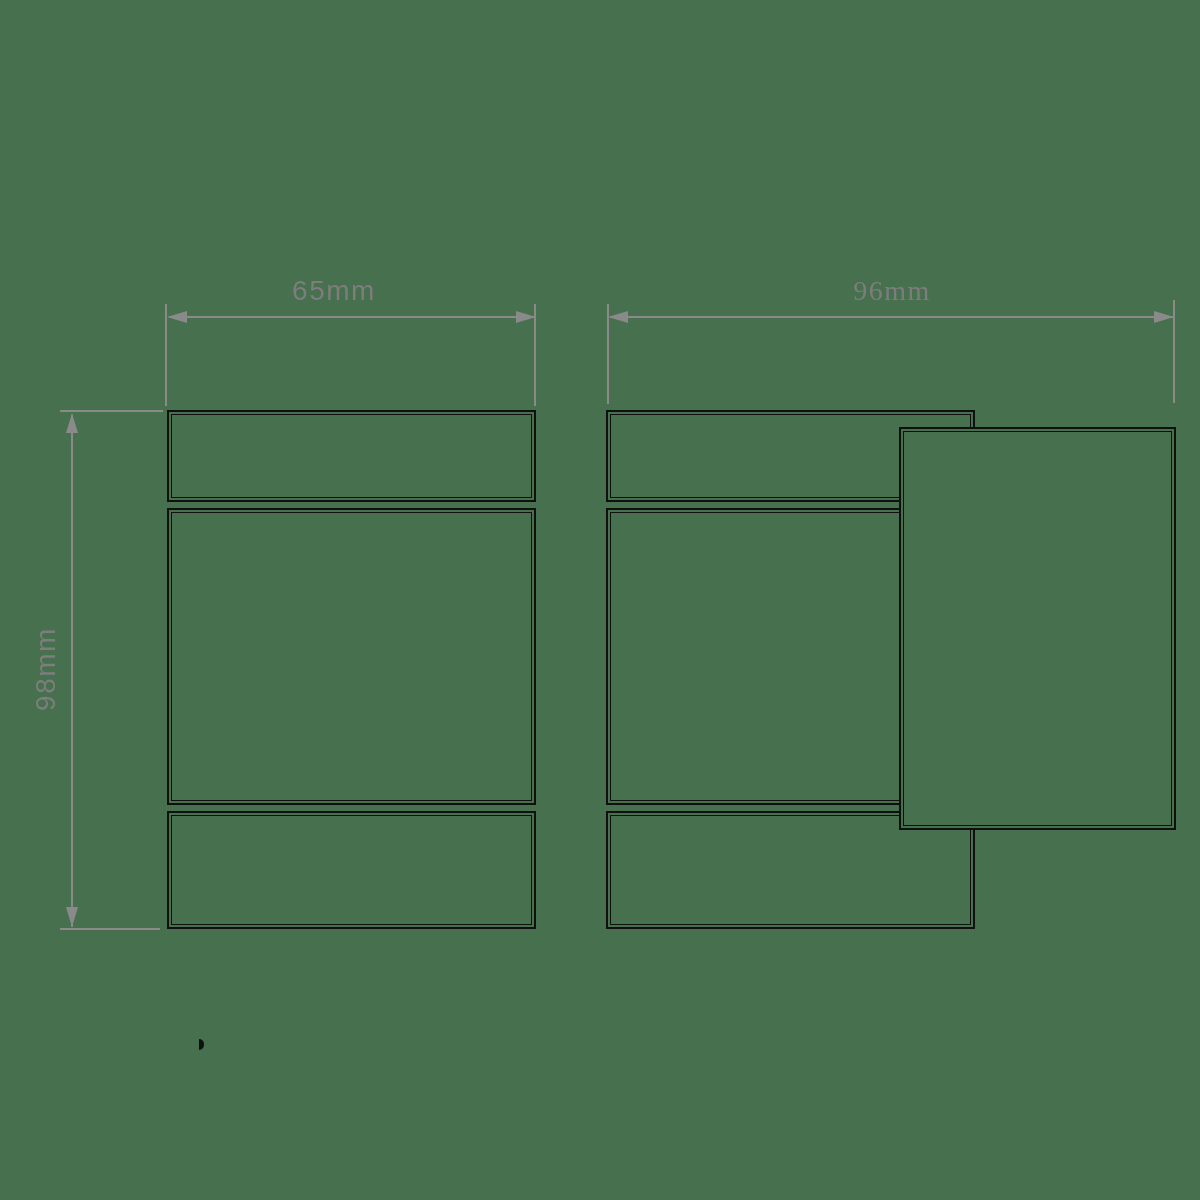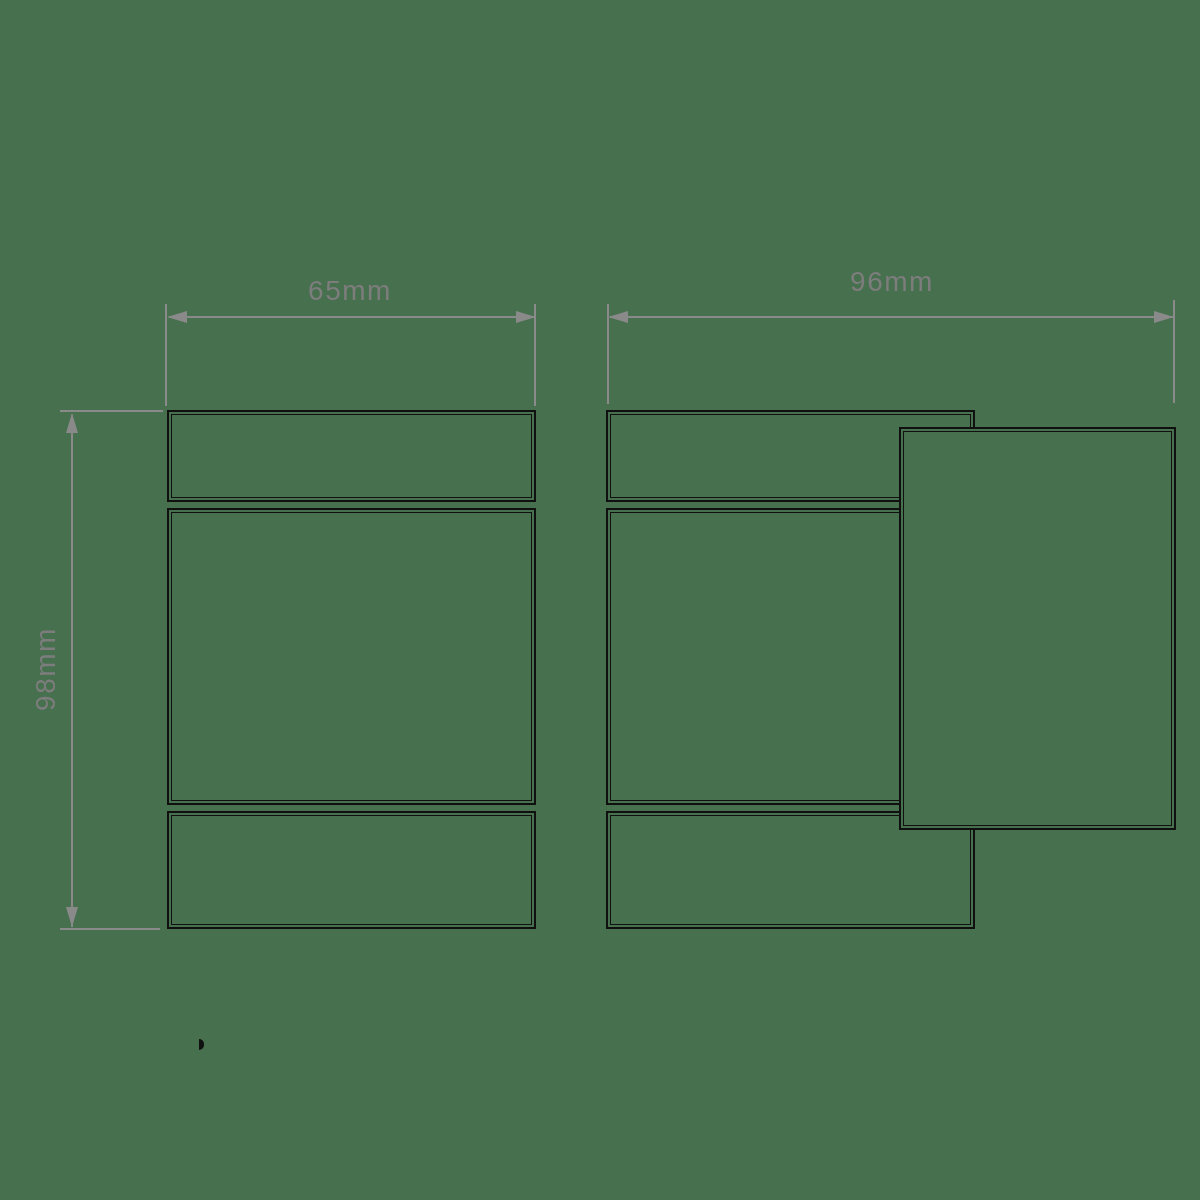--- a/index.html
+++ b/index.html
@@ -82,30 +82,30 @@
     <div class="shape" style="left:606px;top:811px;width:369px;height:118px;"></div>
     <div class="shape head" style="left:899px;top:427px;width:277px;height:403px;"></div>
   </div>
 
   <div>
     <div class="extline-v" style="left:165px;top:304px;height:102px;"></div>
     <div class="extline-v" style="left:534px;top:304px;height:102px;"></div>
     <div class="dimline-h" style="left:169px;top:316px;width:365px;"></div>
     <div class="arrow arrow-left" style="left:167px;top:311px;"></div>
     <div class="arrow arrow-right" style="left:516px;top:311px;"></div>
-    <div class="dim-label" style="left:280px;top:276px;">65mm</div>
+    <div class="dim-label" style="left:264px;top:276px;">65mm</div>
   </div>
 
   <div>
     <div class="extline-v" style="left:607px;top:304px;height:100px;"></div>
     <div class="extline-v" style="left:1173px;top:300px;height:103px;"></div>
     <div class="dimline-h" style="left:610px;top:316px;width:563px;"></div>
     <div class="arrow arrow-left" style="left:608px;top:311px;"></div>
     <div class="arrow arrow-right" style="left:1154px;top:311px;"></div>
-    <div class="dim-label" style="left:822px;top:267px;">96mm</div>
+    <div class="dim-label" style="left:822px;top:276px;font-family:Liberation Serif, serif;">96mm</div>
   </div>
 
   <div>
     <div class="extline-h" style="left:60px;top:410px;width:103px;"></div>
     <div class="extline-h" style="left:60px;top:928px;width:100px;"></div>
     <div class="dimline-v" style="left:71px;top:415px;height:512px;"></div>
     <div class="arrow arrow-up" style="left:66px;top:413px;"></div>
     <div class="arrow arrow-down" style="left:66px;top:907px;"></div>
     <div class="dim-label vertical" style="left:-24px;top:654px;">98mm</div>
   </div>

